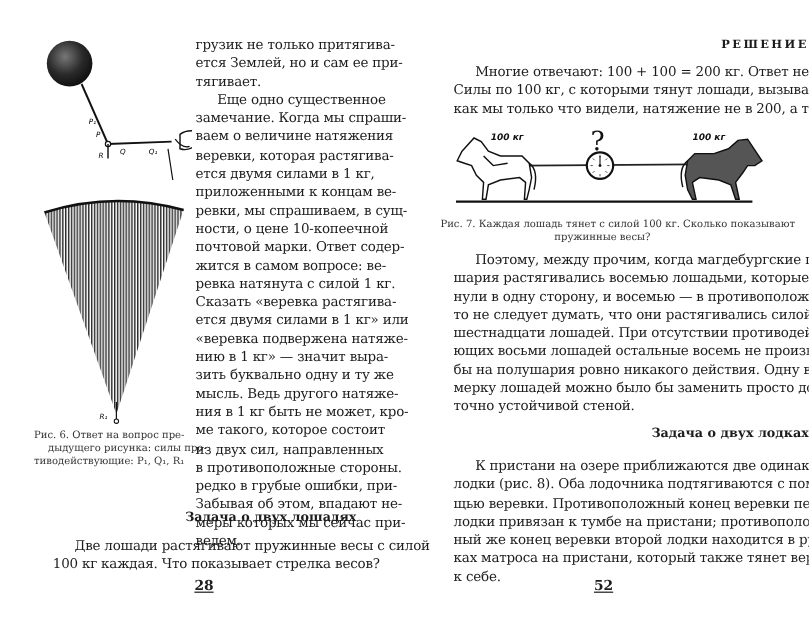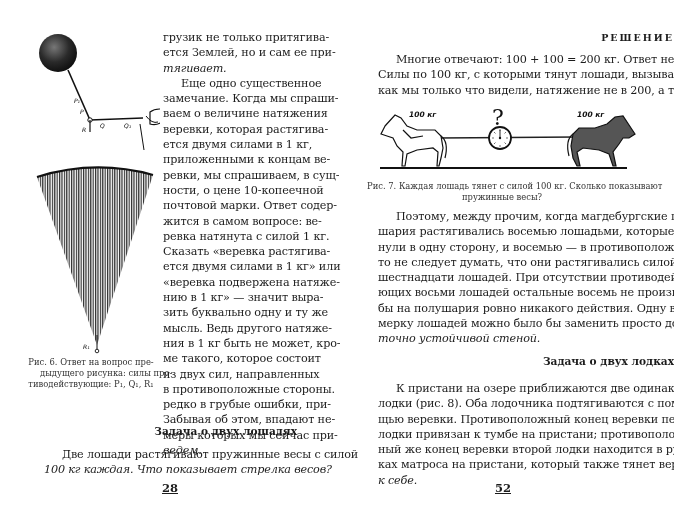--- a/index.html
+++ b/index.html
@@ -3,21 +3,21 @@
 <meta charset="utf-8">
 <style>
   html, body { margin:0; padding:0; background:#ffffff; }
   body { width:674px; height:528px; position:relative; overflow:hidden;
          font-family:"DejaVu Serif","Liberation Serif",serif; color:#1c1c1c; }
   .page { position:absolute; top:0; height:528px; }
   #page-left { left:0; width:337px; }
   #page-right { left:337px; width:337px; }
   .txt { position:absolute; font-size:11.2px; line-height:15.3px; letter-spacing:-0.15px; }
   .line { display:block; white-space:nowrap; text-align:justify; text-align-last:justify; }
-  .line.last { text-align-last:left;font-style:italic; }
+  .line.last { text-align-last:left; }
   .indent { text-indent:18px; }
   .caption { position:absolute; font-size:8.4px; line-height:11px; color:#333; text-align:center; }
   .heading { position:absolute; font-weight:bold; font-size:10.6px; text-align:right; }
   .pagenum { position:absolute; font-weight:bold; font-size:11.5px; text-align:center;text-decoration:underline; }
   svg { position:absolute; }
 </style>
 </head>
 <body>
 
 <div class="page" id="page-left">

